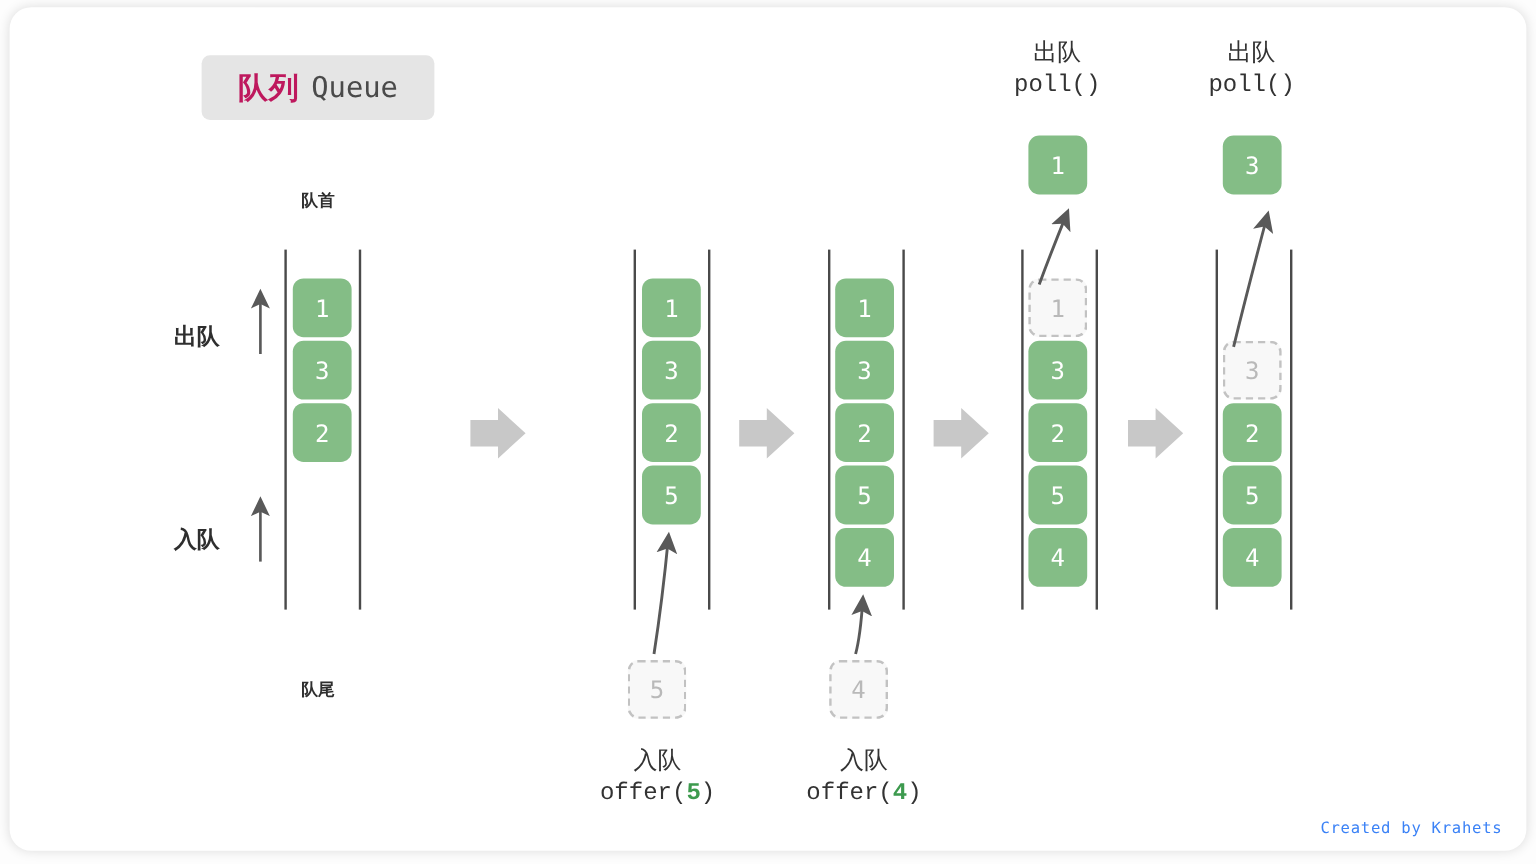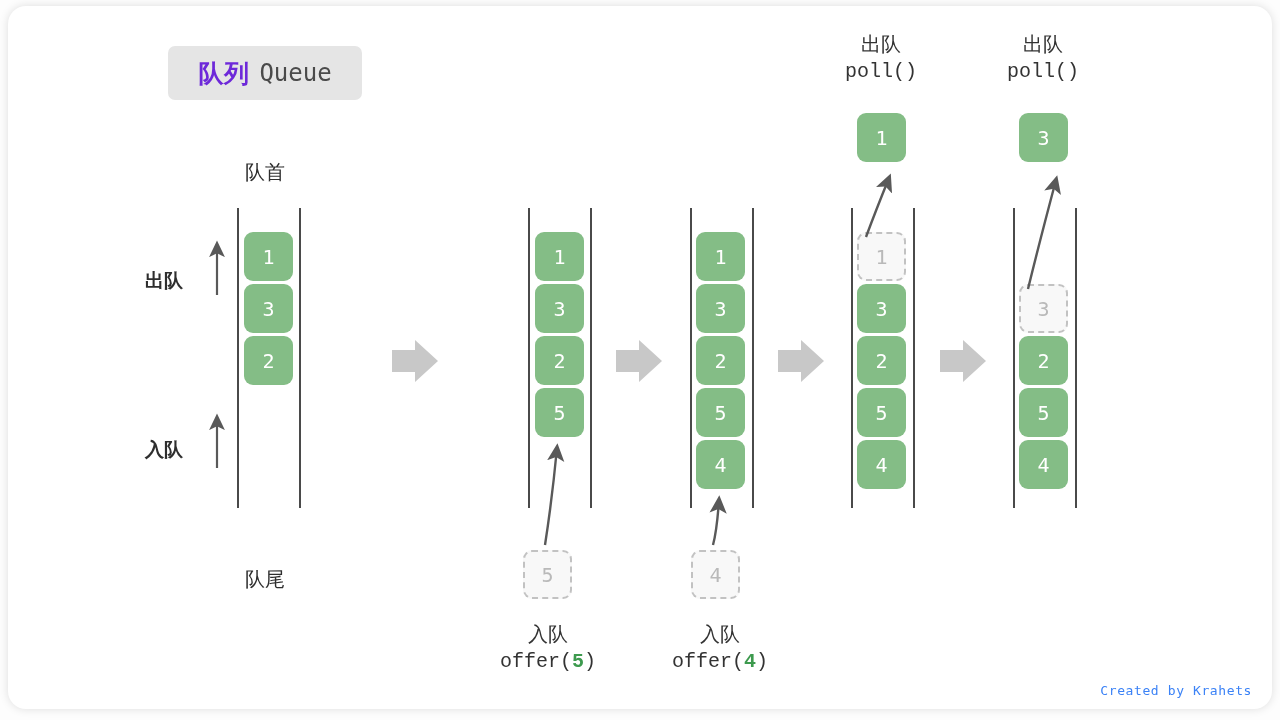--- a/index.html
+++ b/index.html
@@ -33,21 +33,21 @@
     width: 194px; height: 54px;
     background: #e5e5e5;
     border-radius: 7px;
     display: flex;
     align-items: center;
     justify-content: center;
   }
   .title-cn {
     font-size: 25px;
     font-weight: bold;
-    color: #6d28d9;
+    color: #be185d;
     letter-spacing: 0.5px;
   }
   .title-en {
     font-size: 24px;
     color: #4a4a4a;
     font-family: "DejaVu Sans Mono", monospace;
     margin-left: 10px;
   }
 
   .rail {
@@ -73,22 +73,22 @@
     color: #ffffff;
   }
   .cell.ghost {
     background: #f8f8f8;
     color: #b9b9b9;
     border: 2px dashed #c2c2c2;
   }
 
   
   .hdr-label {
-    font-size: 20px;
-    font-weight: normal;
+    font-size: 14px;
+    font-weight: bold;
     color: #2e2e2e;
     text-align: center;
     white-space: nowrap;
   }
   .side-label {
     font-size: 19px;
     font-weight: bold;
     color: #2e2e2e;
     white-space: nowrap;
   }

